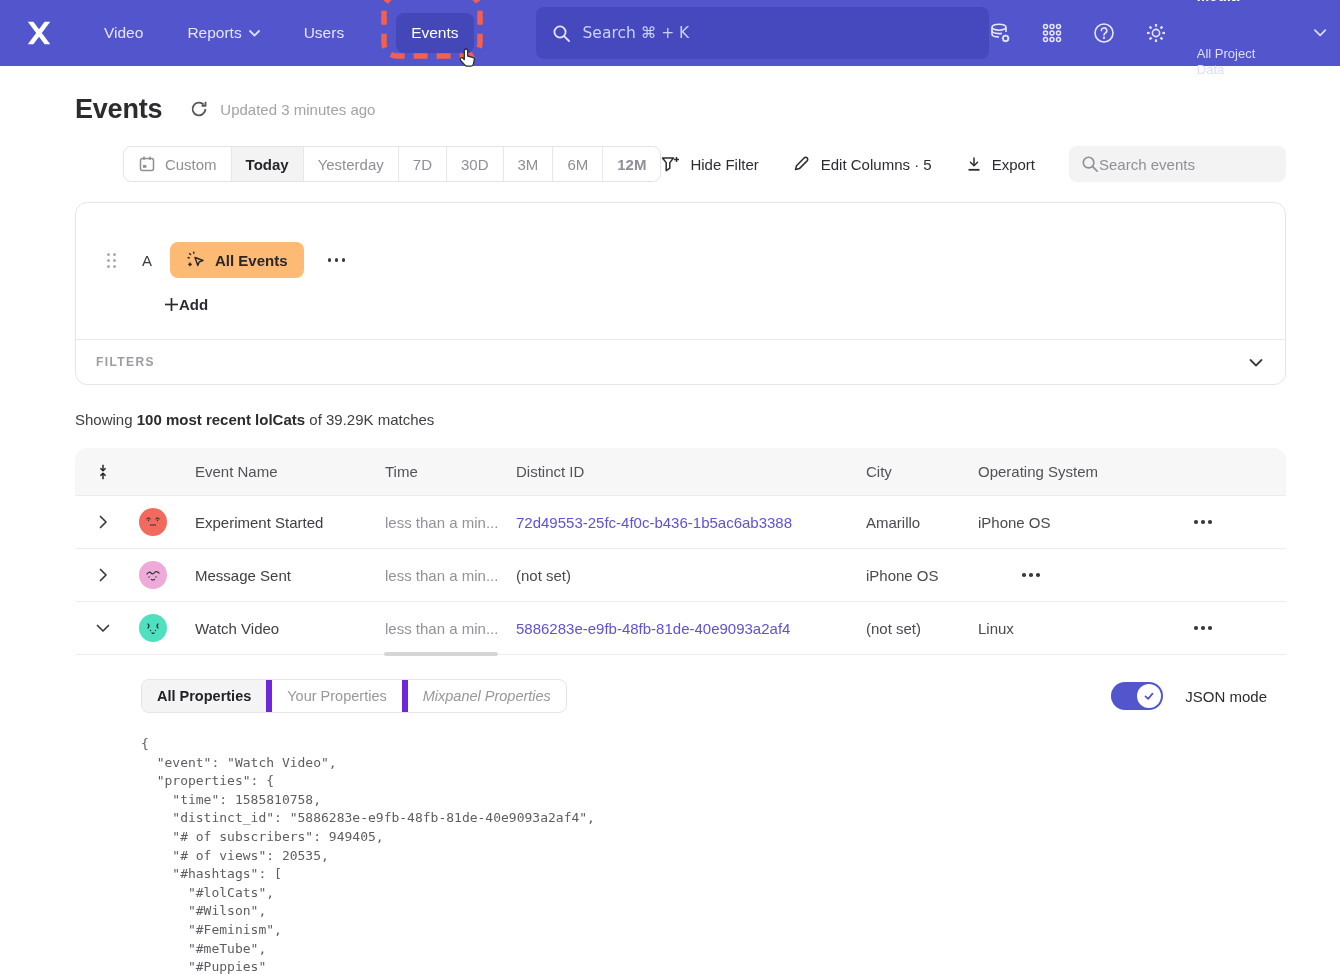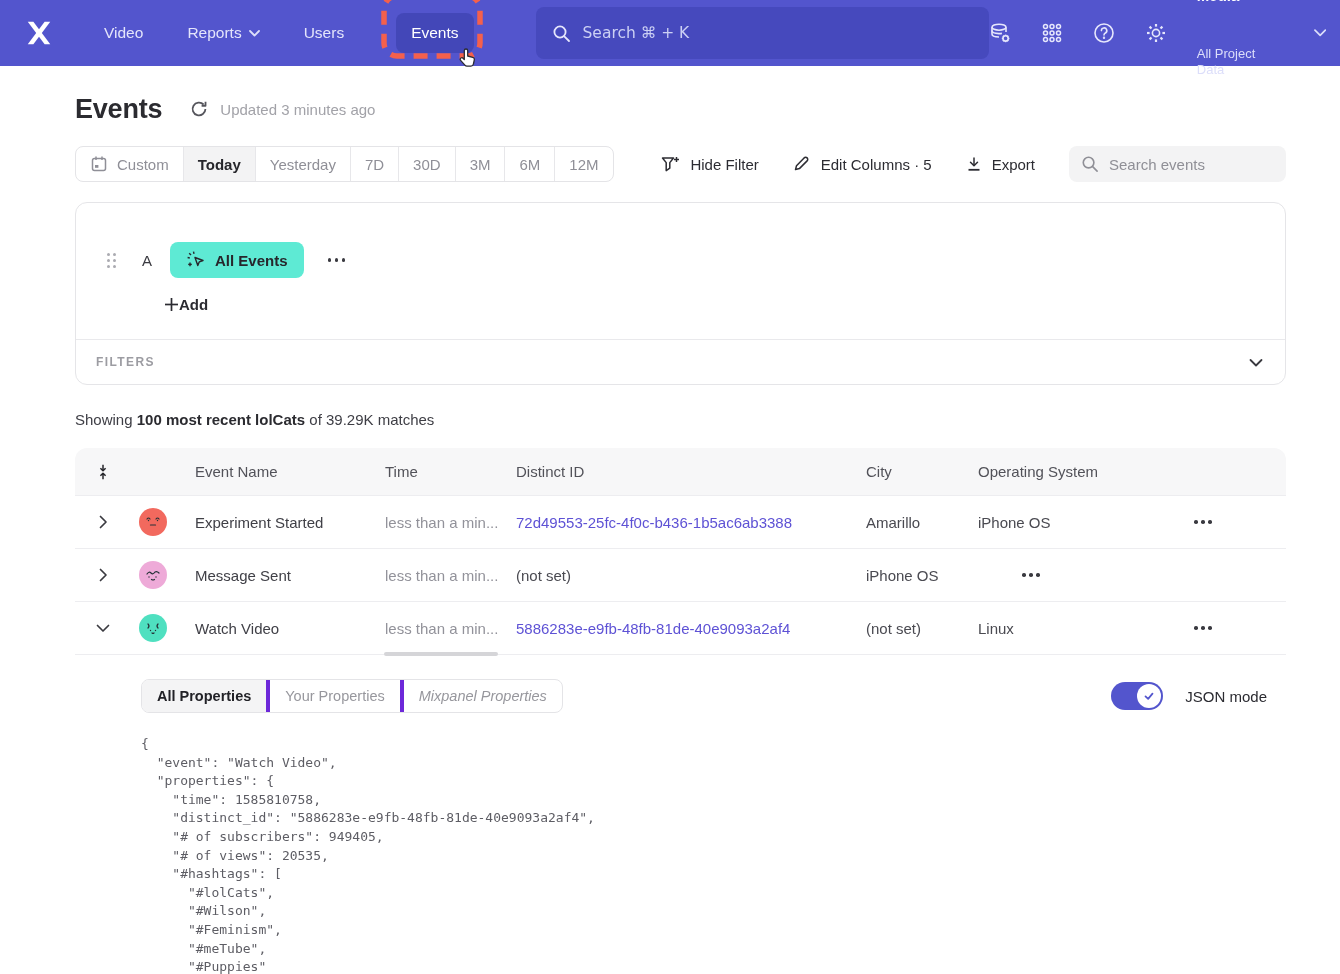--- a/index.html
+++ b/index.html
@@ -26,40 +26,40 @@
   .project-scope{color:#dcdefa;font-size:13px;}
   .proj-chev{color:#dcdefa;margin-left:2px;cursor:pointer;}
 
   
   .content{width:1211px;margin:0 54px 0 75px;}
   .page-head{display:flex;align-items:center;margin-top:26px;height:34px;}
   .page-title{font-size:27px;font-weight:700;color:#2b2b30;letter-spacing:-.2px;}
   .refresh-btn{margin-left:28px;color:#55555c;}
   .updated{margin-left:12px;color:#a2a2a8;font-size:15px;}
 
-  .toolbar{display:flex;align-items:center;margin-top:20px;justify-content:space-between;}
+  .toolbar{display:flex;align-items:center;margin-top:20px;justify-content:flex-end;}
   .seg{display:flex;height:36px;border:1px solid #e4e4e7;border-radius:8px;overflow:hidden;background:#fff;}
   .seg-item{display:flex;align-items:center;gap:9px;padding:0 14px;font-size:15px;color:#8f8f97;border-right:1px solid #e7e7ea;cursor:pointer;white-space:nowrap;}
-  .seg-item:last-child{border-right:none;}
+  .seg-item:last-child{border-right:none;font-weight:bold;}
   .seg-item.active{background:#f3f3f4;color:#26262b;font-weight:600;}
   .toolbar-right{display:flex;align-items:center;gap:34px;}
   .tool-btn{display:flex;align-items:center;gap:10px;font-size:15px;font-weight:500;color:#2c2c32;}
-  .search-events{width:217px;height:36px;background:#f3f3f4;border-radius:8px;display:flex;align-items:center;gap:10px;padding:0 12px;cursor:text;}
+  .search-events{width:217px;height:36px;background:#f3f3f4;border-radius:8px;display:flex;align-items:center;padding:0 12px;cursor:text;}
   .search-events .ph{color:#8f8f96;font-size:15px;}
 
   
   .panel{margin-top:20px;border:1px solid #e5e5e8;border-radius:12px;}
   .panel-sec1{padding:18px 20px 26px;}
   .panel-head{display:flex;align-items:center;justify-content:space-between;}
   .sec-label{font-size:12px;font-weight:700;letter-spacing:1.4px;color:#9c9ca2;}
   .chev-btn{color:#3a3a40;padding:2px;}
   .event-row{display:flex;align-items:center;margin-top:21px;padding-left:10px;}
   .drag-handle{color:#ababb1;cursor:grab;}
   .row-letter{margin-left:25px;font-size:15px;color:#3a3a40;}
-  .event-chip{margin-left:18px;height:36px;background:#5eead4;border-radius:8px;display:flex;align-items:center;gap:9px;padding:0 16px;cursor:pointer;}
+  .event-chip{margin-left:18px;height:36px;background:#fdba74;border-radius:8px;display:flex;align-items:center;gap:9px;padding:0 16px;cursor:pointer;}
   .event-chip .chip-label{font-size:15px;font-weight:600;color:#27272c;}
   .more-dots{display:flex;gap:3.5px;margin-left:18px;padding:6px;cursor:pointer;}
   .more-dots i{width:3.5px;height:3.5px;border-radius:50%;background:#3a3a40;}
   .add-row{display:flex;align-items:center;margin-top:18px;margin-left:68px;cursor:pointer;}
   .add-row .add-label{font-size:15px;font-weight:600;color:#2b2b31;}
   .panel-div{border-top:1px solid #e9e9ec;}
   .panel-sec2{padding:15px 20px;display:flex;align-items:center;justify-content:space-between;}
 
   .results{margin-top:26px;font-size:15px;color:#3e3e45;}
   .results b{color:#2b2b30;}
@@ -78,21 +78,21 @@
   .cell-id{font-size:15px;color:#5e52d5;white-space:nowrap;cursor:pointer;}
   .cell-txt{font-size:15px;color:#4a4a51;}
   .row-more{display:flex;gap:3.5px;margin-left:38px;padding:6px;cursor:pointer;}
   .row-more i{width:3.5px;height:3.5px;border-radius:50%;background:#3a3a40;}
   .scroll-thumb{position:absolute;left:309px;bottom:-2px;width:114px;height:4px;background:#d5d5d8;border-radius:2px;}
 
   
   .detail{padding:24px 0 0 66px;}
   .detail-head{display:flex;align-items:center;}
   .tabs{display:inline-flex;height:34px;border:1px solid #e4e4e7;border-radius:8px;overflow:hidden;}
-  .tab{display:flex;align-items:center;padding:0 15px;font-size:14.5px;color:#97979d;border-right:4px solid #6d28d9;cursor:pointer;white-space:nowrap;}
+  .tab{display:flex;align-items:center;padding:0 15px;font-size:14.5px;color:#97979d;border-right:6px solid #6d28d9;cursor:pointer;white-space:nowrap;}
   .tab:last-child{border-right:none;font-style:italic;}
   .tab.active{background:#f4f4f5;color:#222227;font-weight:700;}
   .json-toggle{margin-left:auto;margin-right:19px;display:flex;align-items:center;}
   .toggle{width:52px;height:28px;border-radius:14px;background:#5355cd;position:relative;cursor:pointer;flex:none;}
   .knob{position:absolute;top:2px;right:2px;width:24px;height:24px;border-radius:50%;background:#fff;display:flex;align-items:center;justify-content:center;}
   .json-label{margin-left:22px;font-size:15px;font-weight:500;color:#2b2b31;}
   .json-pre{margin:22px 0 0 0;font-family:"DejaVu Sans Mono","Liberation Mono",monospace;font-size:13px;line-height:18.6px;color:#5d5d64;white-space:pre;}
 </style>
 </head>
 <body>

